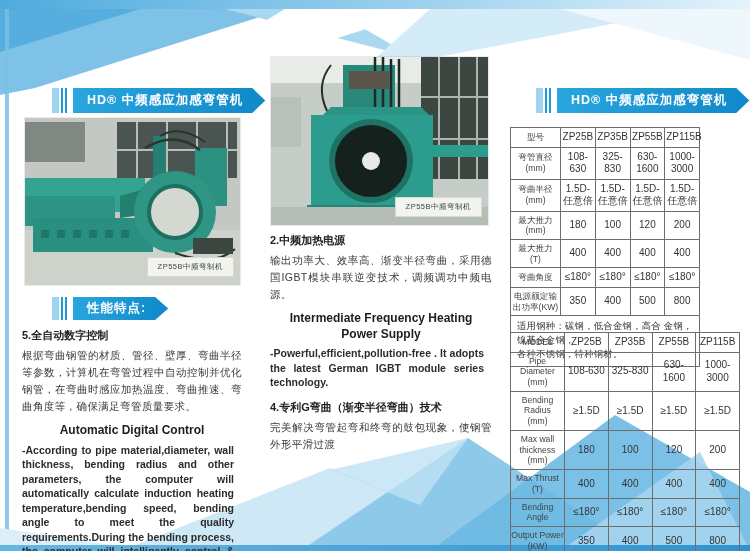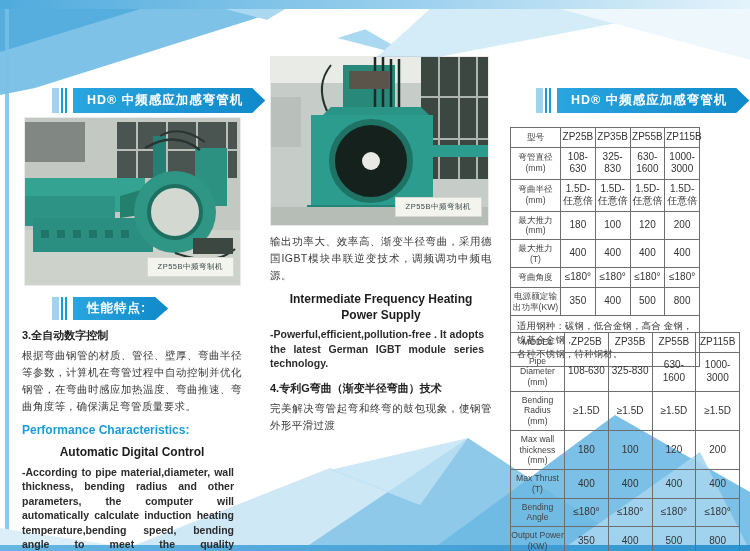--- a/index.html
+++ b/index.html
@@ -129,23 +129,22 @@
   </div>
 
   <div class="banner small" style="left:24px;top:297px;">
     <span class="stripe s1"></span>
     <span class="stripe s2"></span>
     <span class="stripe s3"></span>
     <div class="arrow">性能特点:</div>
   </div>
 
   <div class="txt layer" style="left:22px;top:328px;width:220px;">
-    <div class="cn-h">3.全自动数字控制</div>
+    <div class="cn-h">5.全自动数字控制</div>
     <div class="cn-p">根据弯曲钢管的材质、管径、壁厚、弯曲半径等参数，计算机在弯管过程中自动控制并优化钢管，在弯曲时感应加热温度、弯曲推速、弯曲角度等，确保满足弯管质量要求。</div>
-    <div class="en-label">Performance Characteristics:</div>
     <div class="en-h">Automatic Digital Control</div>
     <div class="en-p">-According to pipe material,diameter, wall thickness, bending radius and other parameters, the computer will automatically calculate induction heating temperature,bending speed, bending angle to meet the quality requirements.During the bending process, the computer will intelligently control &amp; optimize the pipe to ensure the bending is satisfied.</div>
   </div>
 
   <div class="photo layer" style="left:271px;top:57px;width:217px;height:168px;">
     <svg width="217" height="168" viewBox="0 0 217 168">
       <rect width="217" height="168" fill="#c6ccc8"></rect>
       <rect width="217" height="26" fill="#e9ebe7"></rect>
       <rect x="150" y="0" width="67" height="122" fill="#3c4742"></rect>
       <g stroke="#aeb4ae" stroke-width="2">
@@ -172,20 +171,21 @@
       <rect x="160" y="88" width="57" height="12" fill="#2b9c8d"></rect>
       <rect x="36" y="148" width="130" height="14" fill="#238578"></rect>
       <rect y="150" width="217" height="18" fill="#b6bcb6"></rect>
       <path d="M60,8 q-16,20 -4,46" stroke="#24302c" stroke-width="2" fill="none"></path>
     </svg>
     <div class="caption">ZP55B中频弯制机</div>
   </div>
 
   <div class="txt layer" style="left:270px;top:233px;width:222px;">
     <div class="sec">
+      <div class="cn-h">2.中频加热电源</div>
       <div class="cn-p">输出功率大、效率高、渐变半径弯曲，采用德国IGBT模块串联逆变技术，调频调功中频电源。</div>
       <div class="en-h">Intermediate Frequency Heating Power Supply</div>
       <div class="en-p">-Powerful,efficient,pollution-free . It adopts the latest German IGBT module series technology.</div>
     </div>
     <div class="sec">
       <div class="cn-h">4.专利G弯曲（渐变半径弯曲）技术</div>
       <div class="cn-p">完美解决弯管起弯和终弯的鼓包现象，使钢管外形平滑过渡</div>
 
     </div>
   </div>

